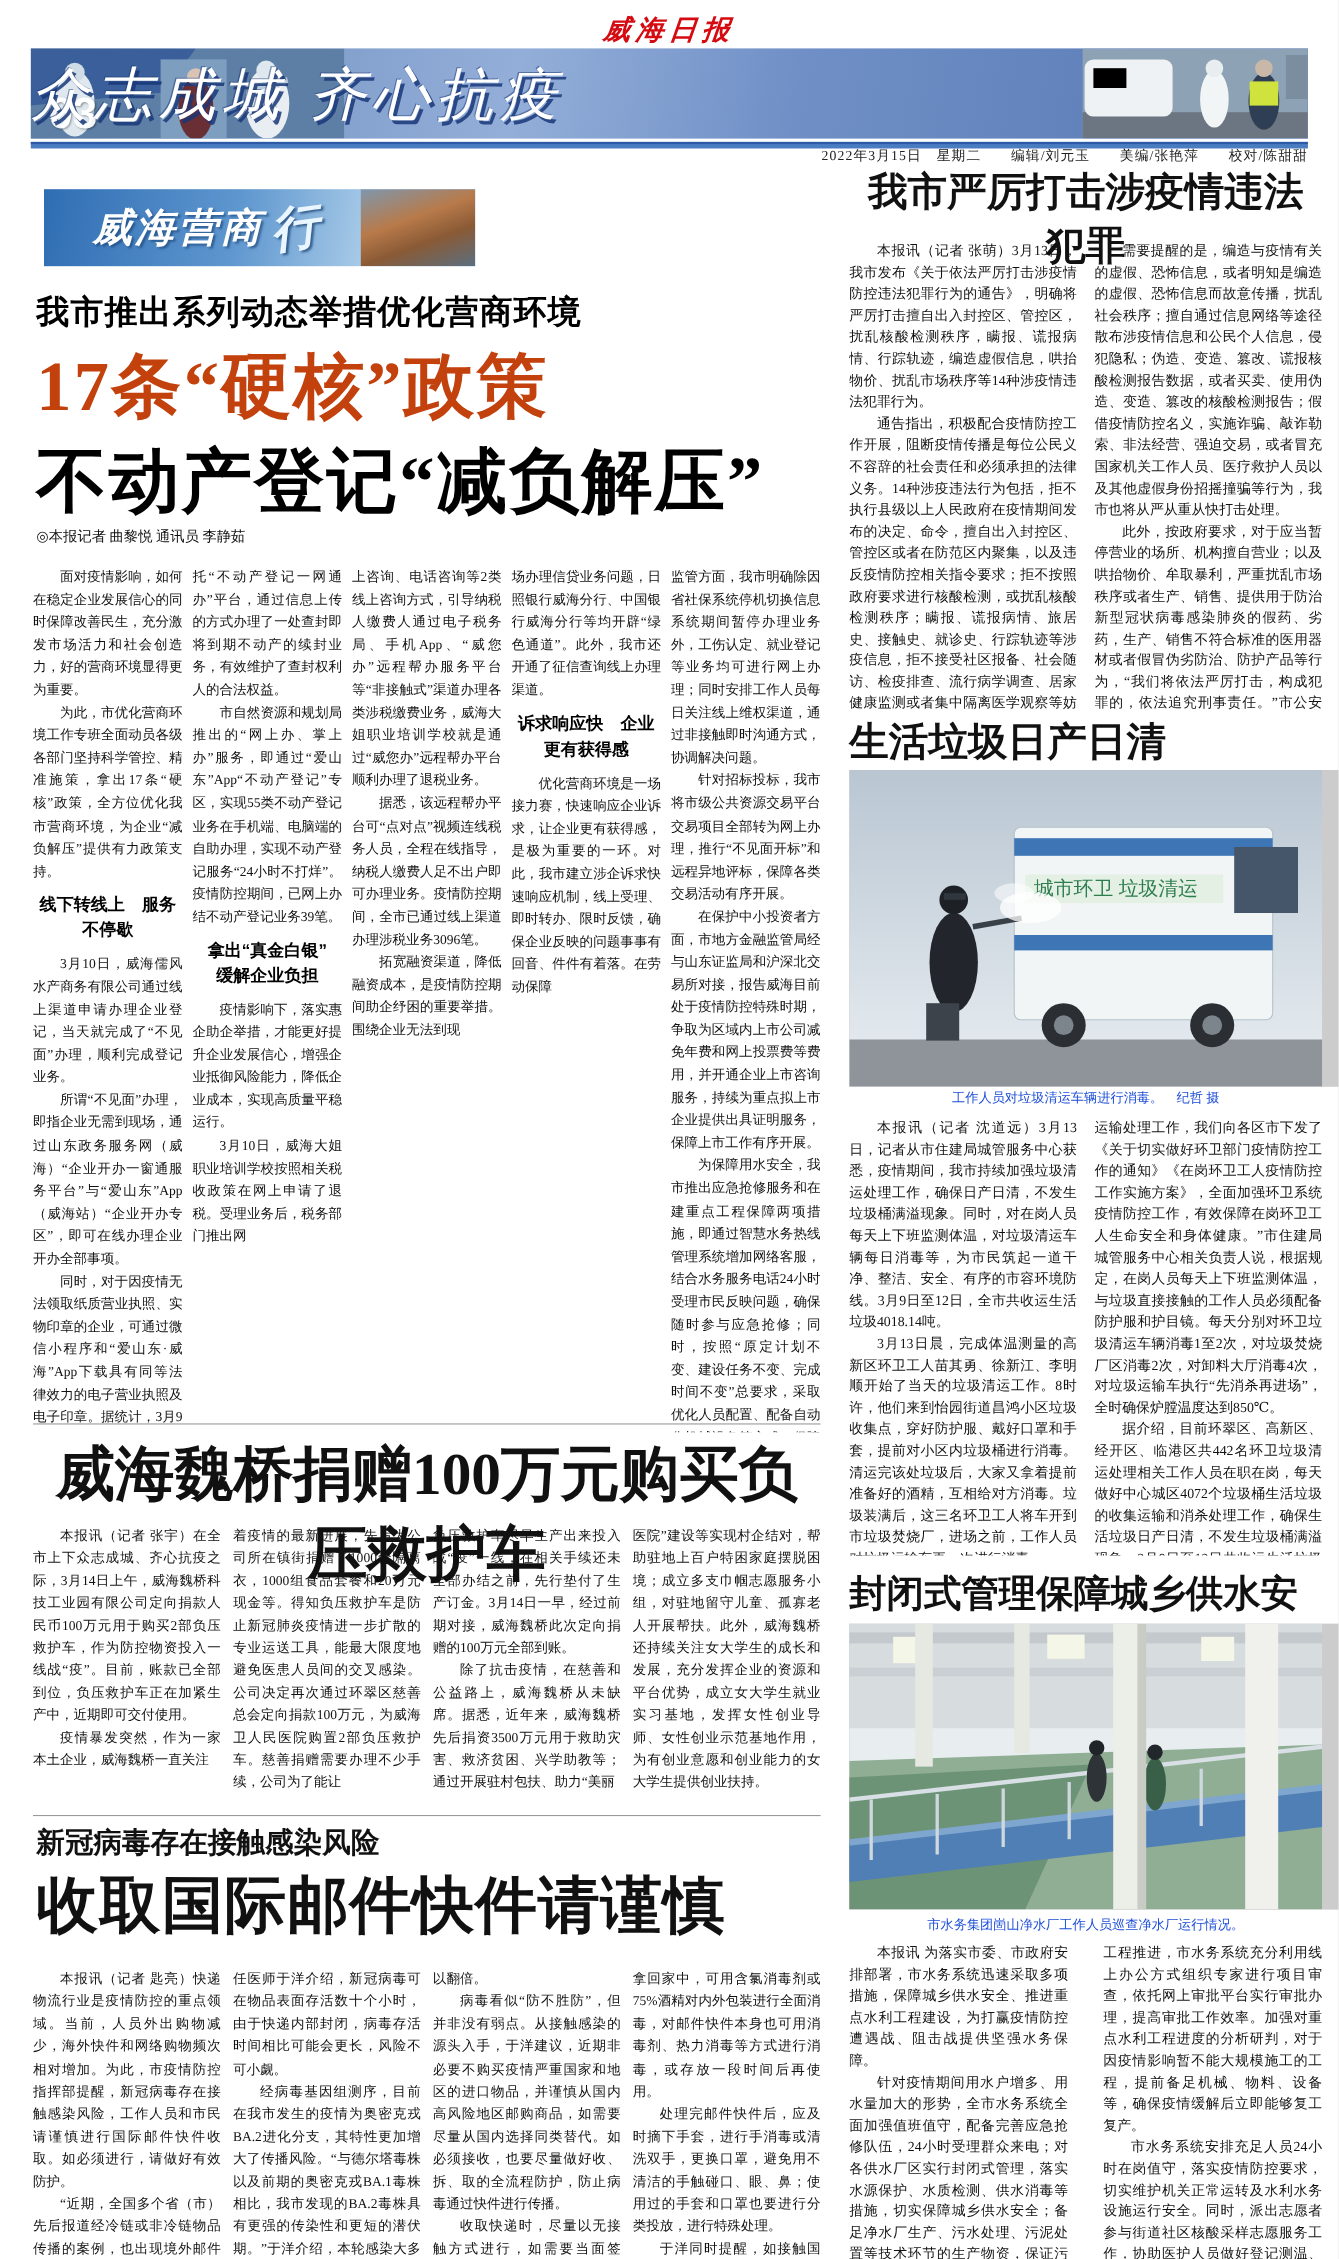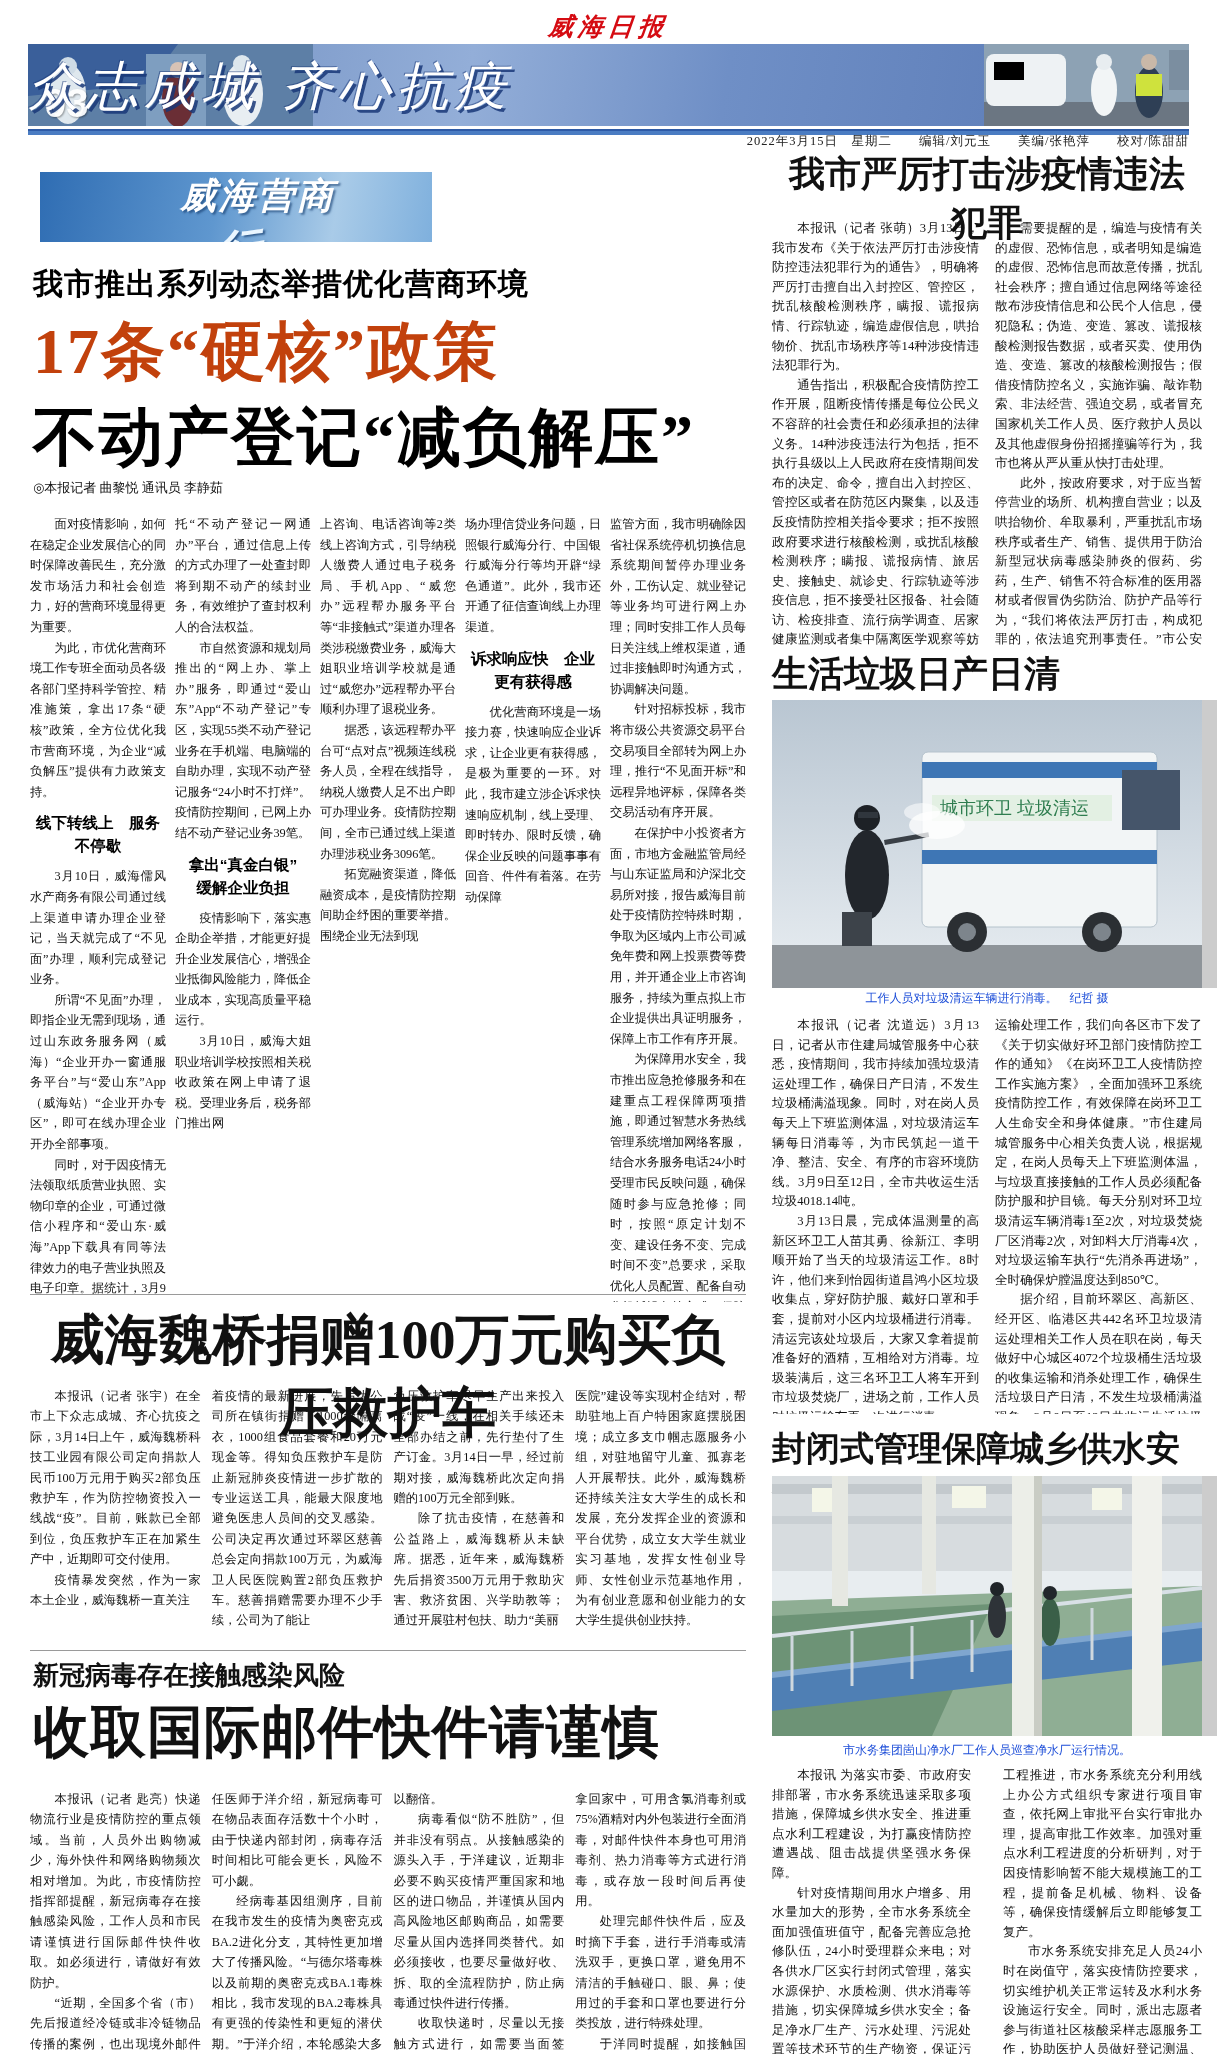--- a/index.html
+++ b/index.html
@@ -14,21 +14,21 @@
   .banner-rule{top:129px;left:28px;width:1161px;height:4px;background:#4a7cc2;border-top:2px solid #2d5aa6;}
   .banner-title{position:absolute;top:8px;left:0;width:100%;color:#fff;
       font-family:"Liberation Sans","DejaVu Sans",sans-serif;font-weight:normal;font-style:italic;
       font-size:52px;letter-spacing:6px;text-shadow:3px 3px 0 rgba(25,55,120,.85),-1px -1px 0 rgba(25,55,120,.5);}
   .page-num{position:absolute;bottom:0px;left:16px;color:#fff;font-size:40px;font-weight:bold;
       font-family:"Liberation Sans",sans-serif;opacity:.92;text-shadow:1px 1px 2px rgba(0,0,0,.4);}
   .bphoto{position:absolute;top:0;height:82px;}
   
   .dateline{top:133px;left:0;width:1189px;text-align:right;font-size:12.5px;color:#222;letter-spacing:1px;}
   
-  .badge{top:172px;left:40px;width:392px;height:70px;background:linear-gradient(100deg,#2f6db3,#5f97cf 45%,#a9cbe8 75%,#7fb0dd);display:flex;align-items:center;overflow:hidden;flex-direction:column;}
+  .badge{top:172px;left:40px;width:392px;height:70px;background:linear-gradient(100deg,#2f6db3,#5f97cf 45%,#a9cbe8 75%,#7fb0dd);display:flex;align-items:center;overflow:hidden;}
   .badge-main{font-family:"Liberation Sans",sans-serif;font-weight:bold;font-style:italic;color:#fff;
       font-size:36px;letter-spacing:3px;padding-left:44px;text-shadow:2px 2px 2px rgba(20,60,110,.6);white-space:nowrap;}
   .badge-script{font-size:44px;color:#eaf6ff;font-style:italic;font-weight:bold;margin-left:6px;
       text-shadow:2px 2px 2px rgba(20,60,110,.7);transform:rotate(-8deg);}
   .badge-img{margin-left:auto;width:104px;height:70px;background:
       linear-gradient(160deg,#7f97ad 0%,#b87a4a 40%,#8a5a35 65%,#5b6f80 100%);}
   
   .kicker{top:264px;left:33px;width:712px;font-family:"Liberation Sans","DejaVu Sans",sans-serif;
       font-weight:bold;font-size:30px;letter-spacing:1px;color:#000;}
   .hl1{top:308px;left:33px;width:712px;font-size:64px;font-weight:bold;letter-spacing:2px;color:#c2410c;}

